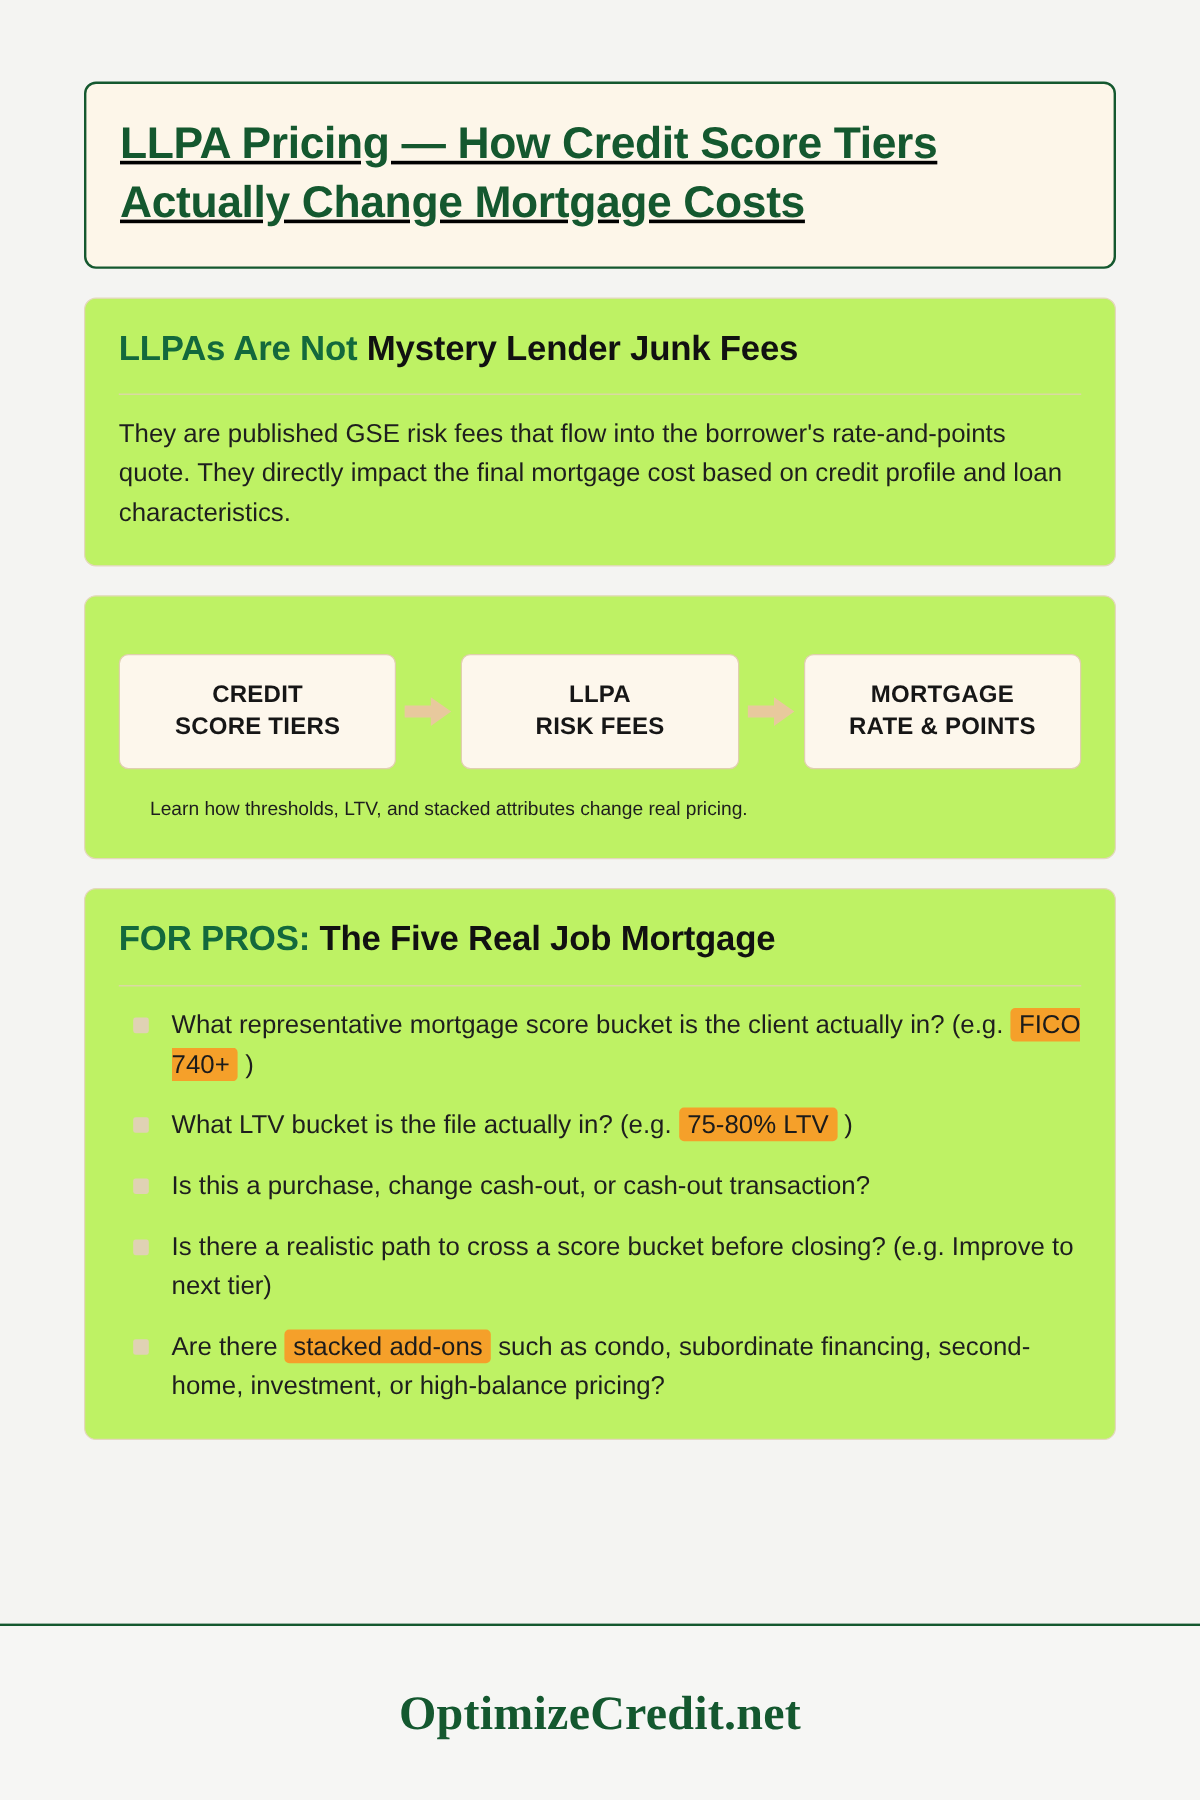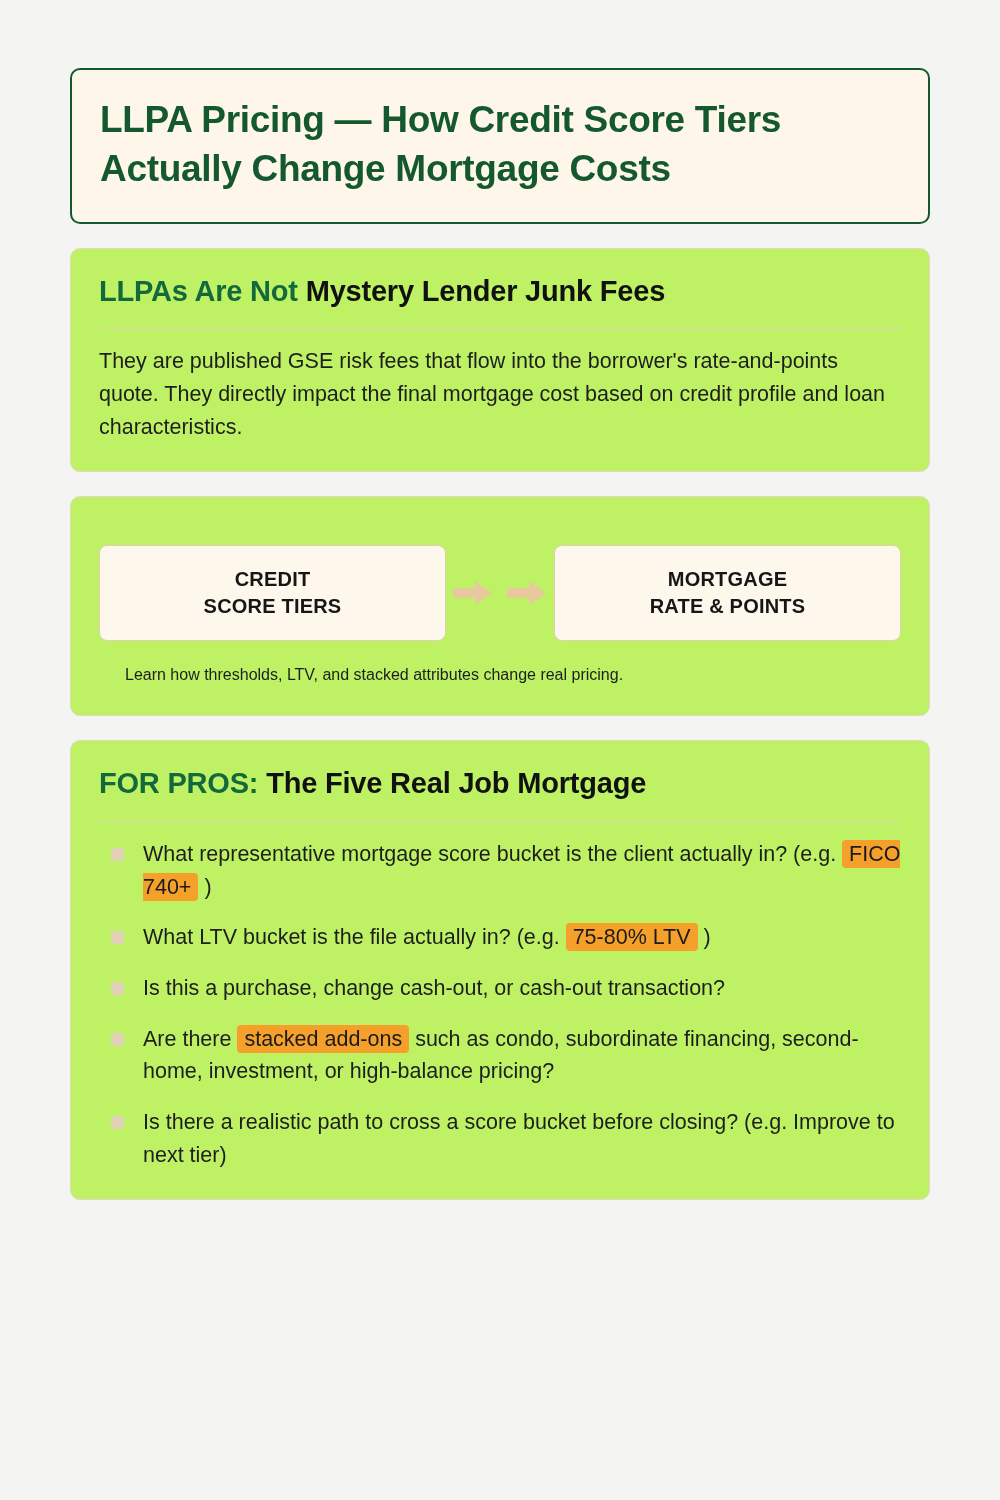--- a/index.html
+++ b/index.html
@@ -25,20 +25,21 @@
     padding: 68px 70px 0 70px;
   }
 
   
   .title-card {
     border: 2px solid #14582f;
     border-radius: 10px;
     background: #fdf6e9;
     padding: 26px 28px 28px 28px;
     box-sizing: border-box;
+    text-decoration: underline;
   }
   .title-text {
     font-size: 37px;
     line-height: 1.32;
     font-weight: bold;
     color: #14582f;
     letter-spacing: -0.3px;
   }
 
   
@@ -182,20 +183,24 @@
       <div class="flow">
         <div class="flow-box">
           <div>CREDIT</div>
           <div>SCORE TIERS</div>
         </div>
         <div class="flow-arrow">
           <svg width="40" height="26" viewBox="0 0 40 26" aria-hidden="true">
             <path d="M0 8 H22 V1 L39 13 L22 25 V18 H0 Z" fill="#e8c99d"></path>
           </svg>
         </div>
+        <div class="flow-box">
+          <div>LLPA</div>
+          <div>RISK FEES</div>
+        </div>
         <div class="flow-arrow">
           <svg width="40" height="26" viewBox="0 0 40 26" aria-hidden="true">
             <path d="M0 8 H22 V1 L39 13 L22 25 V18 H0 Z" fill="#e8c99d"></path>
           </svg>
         </div>
         <div class="flow-box">
           <div>MORTGAGE</div>
           <div>RATE &amp; POINTS</div>
         </div>
       </div>
@@ -217,24 +222,27 @@
         <li class="q-item">
           <span class="q-bullet"></span>
           <span>What LTV bucket is the file actually in? (e.g. </span><span class="hl">75-80% LTV</span><span> )</span>
         </li>
         <li class="q-item">
           <span class="q-bullet"></span>
           <span>Is this a purchase, change cash-out, or cash-out transaction?</span>
         </li>
         <li class="q-item">
           <span class="q-bullet"></span>
+          <span>Is there a realistic path to cross a score bucket before closing? (e.g. Improve to next tier)</span>
+        </li>
+        <li class="q-item">
+          <span class="q-bullet"></span>
           <span>Are there </span><span class="hl">stacked add-ons</span><span> such as condo, subordinate financing, second-home, investment, or high-balance pricing?</span>
         </li>
-        <li class="q-item">
-          <span class="q-bullet"></span>
-          <span>Is there a realistic path to cross a score bucket before closing? (e.g. Improve to next tier)</span>
-        </li>
       </ul>
     </div>
 
   </div>
 
+  <div class="footer">
+    <div class="footer-text">OptimizeCredit.net</div>
+  </div>
 </div>
 
 </body></html>

